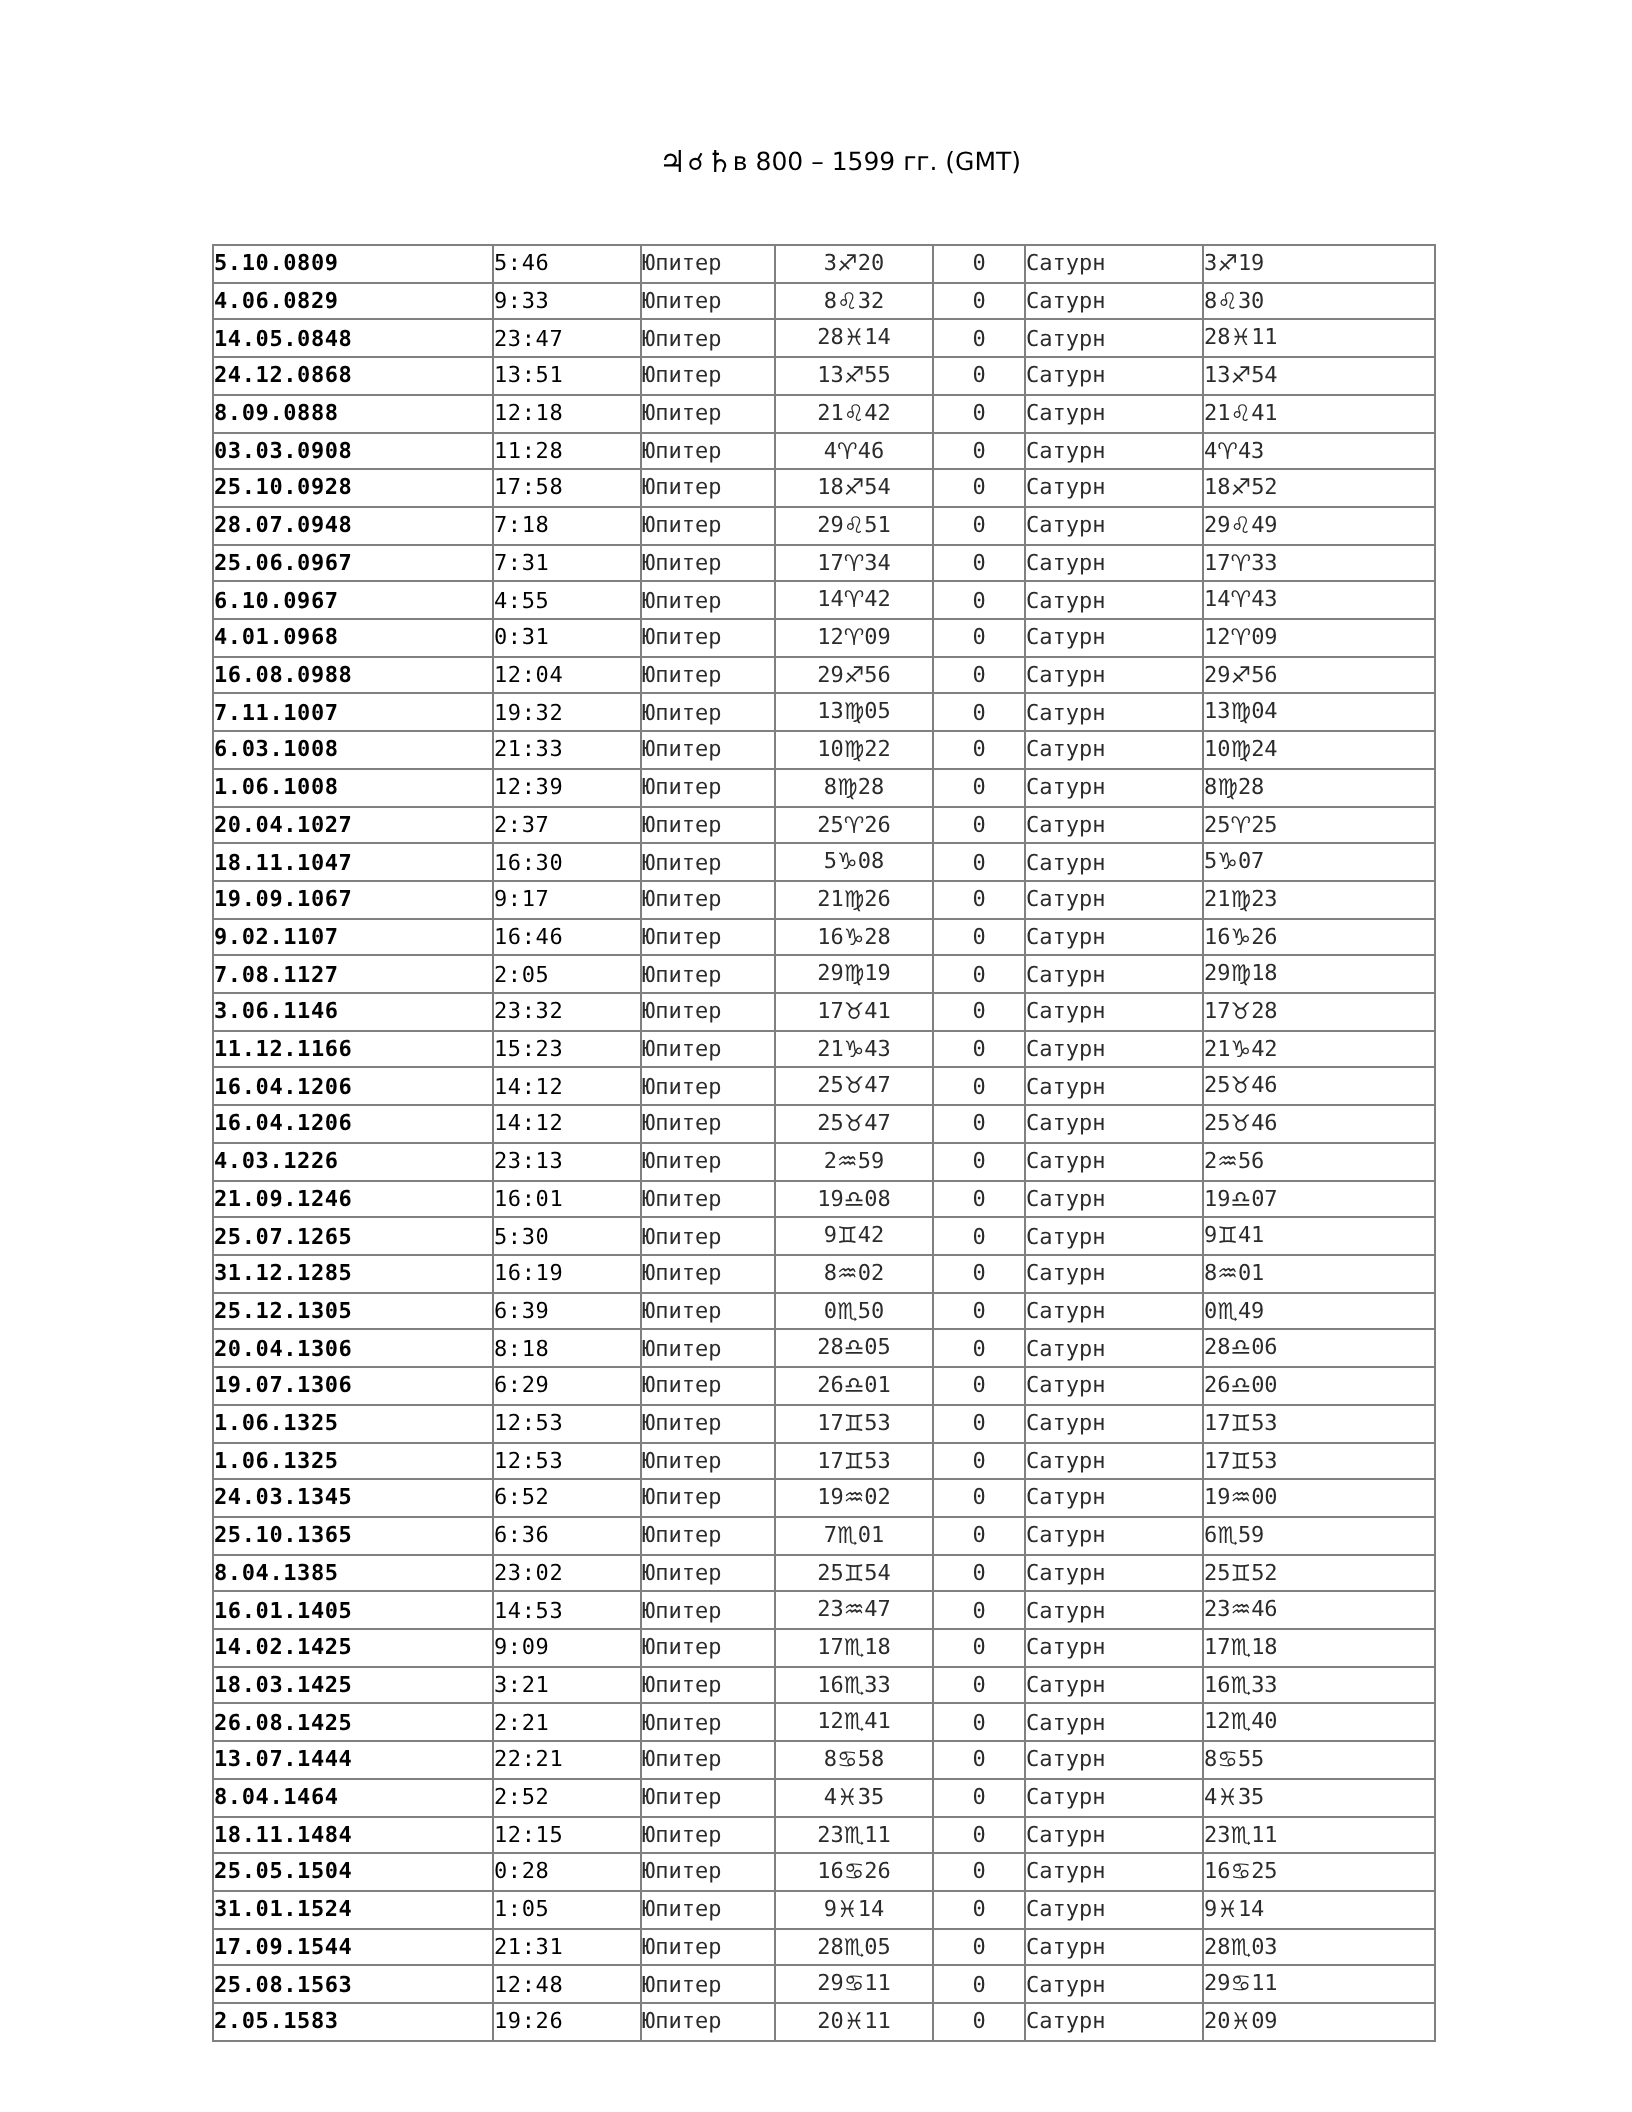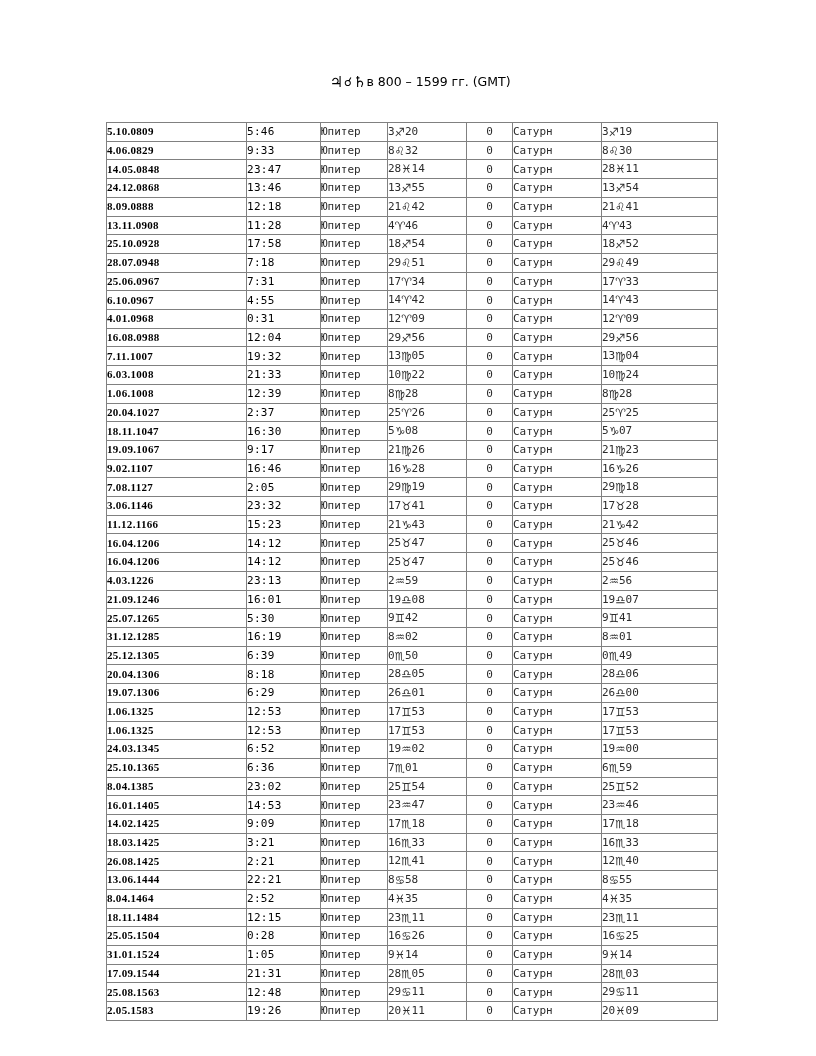--- a/index.html
+++ b/index.html
@@ -72,36 +72,35 @@
   
   #conj-table {
     border: 1px solid #4d4d4d;
   }
 
   .c-date {
     width: 139px;
     font-weight: bold;
     padding-left: 9px;
     letter-spacing: 0.3px;
-    font-family: Liberation Serif, serif;
   }
   .c-time {
     width: 73px;
     font-weight: normal;
     padding-left: 9px;
     letter-spacing: 0.3px;
   }
   .c-body1 {
     width: 66px;
     padding-left: 7px;
     color: #2b2b2b;
   }
   .c-pos1 {
     width: 78px;
-    text-align: left;
+    text-align: center;
     padding-right: 9px;
     color: #2b2b2b;
   }
   .c-orb {
     width: 45px;
     text-align: center;
     color: #2b2b2b;
   }
   .c-body2 {
     width: 88px;
@@ -158,38 +157,38 @@
           <td class="c-date">14.05.0848</td>
           <td class="c-time">23:47</td>
           <td class="c-body1">Юпитер</td>
           <td class="c-pos1"><span class="deg">28</span><span class="zod">♓</span><span class="min">14</span></td>
           <td class="c-orb">0</td>
           <td class="c-body2">Сатурн</td>
           <td class="c-pos2"><span class="deg">28</span><span class="zod">♓</span><span class="min">11</span></td>
         </tr>
         <tr>
           <td class="c-date">24.12.0868</td>
-          <td class="c-time">13:46</td>
+          <td class="c-time">13:51</td>
           <td class="c-body1">Юпитер</td>
           <td class="c-pos1"><span class="deg">13</span><span class="zod">♐</span><span class="min">55</span></td>
           <td class="c-orb">0</td>
           <td class="c-body2">Сатурн</td>
           <td class="c-pos2"><span class="deg">13</span><span class="zod">♐</span><span class="min">54</span></td>
         </tr>
         <tr>
           <td class="c-date">8.09.0888</td>
           <td class="c-time">12:18</td>
           <td class="c-body1">Юпитер</td>
           <td class="c-pos1"><span class="deg">21</span><span class="zod">♌</span><span class="min">42</span></td>
           <td class="c-orb">0</td>
           <td class="c-body2">Сатурн</td>
           <td class="c-pos2"><span class="deg">21</span><span class="zod">♌</span><span class="min">41</span></td>
         </tr>
         <tr>
-          <td class="c-date">13.11.0908</td>
+          <td class="c-date">03.03.0908</td>
           <td class="c-time">11:28</td>
           <td class="c-body1">Юпитер</td>
           <td class="c-pos1"><span class="deg">4</span><span class="zod">♈</span><span class="min">46</span></td>
           <td class="c-orb">0</td>
           <td class="c-body2">Сатурн</td>
           <td class="c-pos2"><span class="deg">4</span><span class="zod">♈</span><span class="min">43</span></td>
         </tr>
         <tr>
           <td class="c-date">25.10.0928</td>
           <td class="c-time">17:58</td>
@@ -490,21 +489,21 @@
         <tr>
           <td class="c-date">26.08.1425</td>
           <td class="c-time">2:21</td>
           <td class="c-body1">Юпитер</td>
           <td class="c-pos1"><span class="deg">12</span><span class="zod">♏</span><span class="min">41</span></td>
           <td class="c-orb">0</td>
           <td class="c-body2">Сатурн</td>
           <td class="c-pos2"><span class="deg">12</span><span class="zod">♏</span><span class="min">40</span></td>
         </tr>
         <tr>
-          <td class="c-date">13.06.1444</td>
+          <td class="c-date">13.07.1444</td>
           <td class="c-time">22:21</td>
           <td class="c-body1">Юпитер</td>
           <td class="c-pos1"><span class="deg">8</span><span class="zod">♋</span><span class="min">58</span></td>
           <td class="c-orb">0</td>
           <td class="c-body2">Сатурн</td>
           <td class="c-pos2"><span class="deg">8</span><span class="zod">♋</span><span class="min">55</span></td>
         </tr>
         <tr>
           <td class="c-date">8.04.1464</td>
           <td class="c-time">2:52</td>

